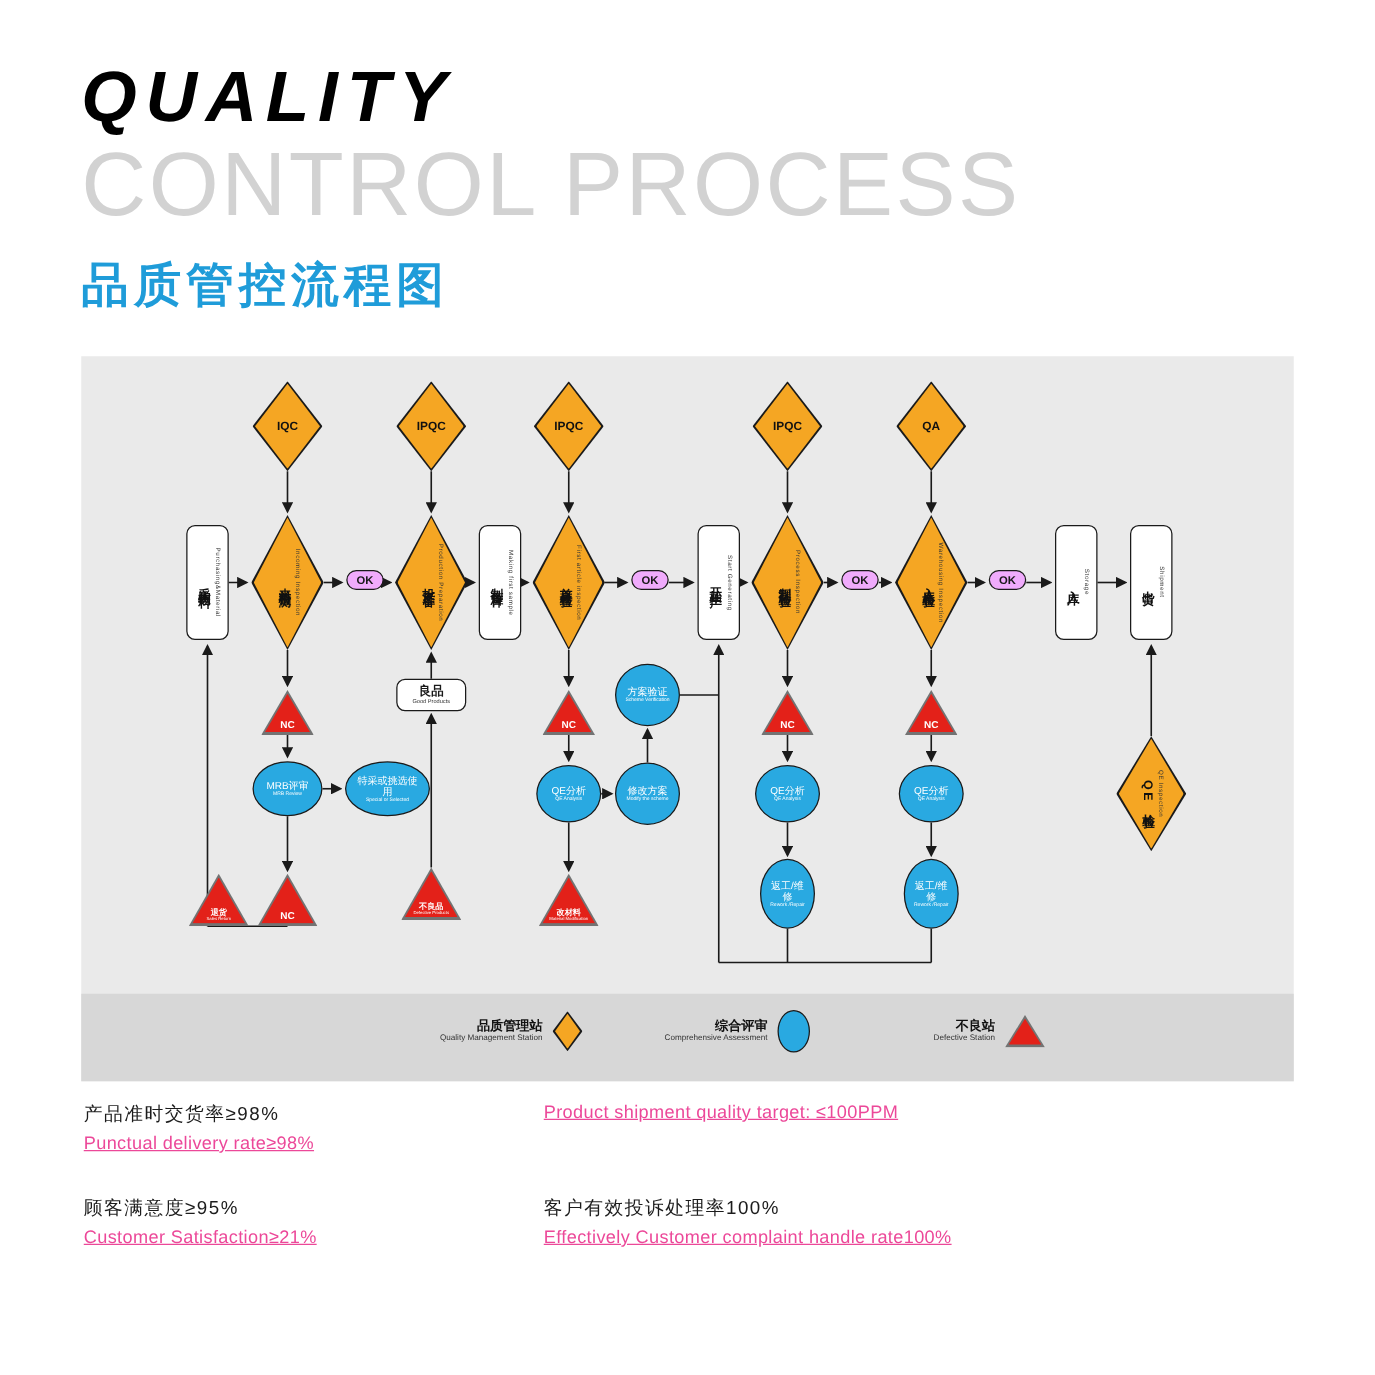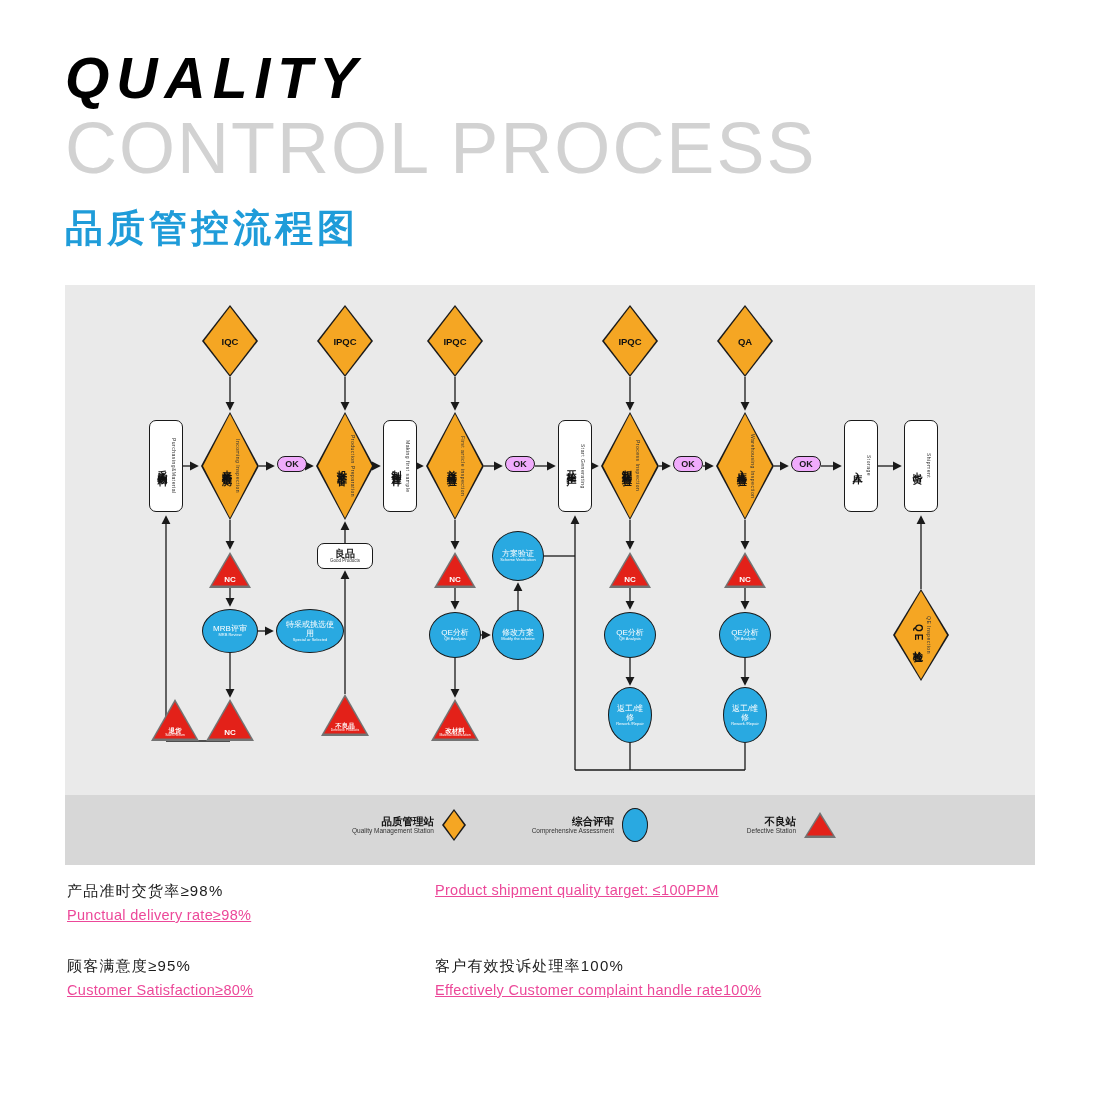--- a/index.html
+++ b/index.html
@@ -362,19 +362,19 @@
 <div class="stats">
   <div class="stat">
     <div class="stat-cn">产品准时交货率≥98%</div>
     <div class="stat-en">Punctual delivery rate≥98%</div>
   </div>
   <div class="stat">
     <div class="stat-en">Product shipment quality target: ≤100PPM</div>
   </div>
   <div class="stat">
     <div class="stat-cn">顾客满意度≥95%</div>
-    <div class="stat-en">Customer Satisfaction≥80%</div>
+    <div class="stat-en">Customer Satisfaction≥21%</div>
   </div>
   <div class="stat">
     <div class="stat-cn">客户有效投诉处理率100%</div>
     <div class="stat-en">Effectively Customer complaint handle rate100%</div>
   </div>
 </div>
 
 </body></html>

